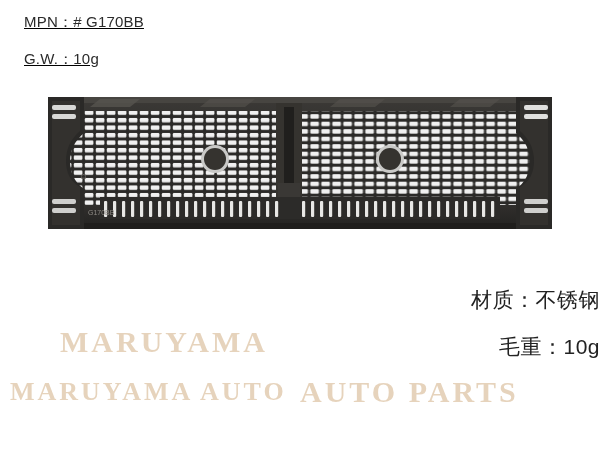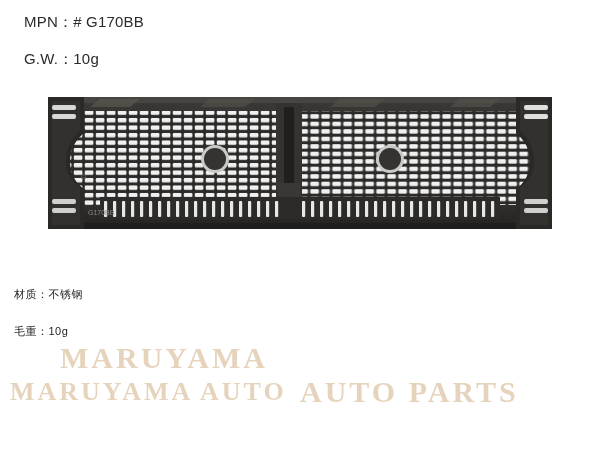--- a/index.html
+++ b/index.html
@@ -15,20 +15,21 @@
     position: relative;
   }
   .page {
     position: relative;
     width: 600px;
     height: 473px;
     box-sizing: border-box;
   }
   .spec-list {
     padding: 14px 0 0 24px;
+    text-decoration: underline;
   }
   .spec-line {
     font-size: 15px;
     color: #2b2b2b;
     line-height: 1.0;
     margin-bottom: 21px;
     letter-spacing: 0.2px;
     white-space: pre;
   }
   .spec-line.first {
@@ -44,46 +45,47 @@
     position: absolute;
     left: 40px;
     top: 0;
     width: 520px;
     height: 165px;
   }
   .cn-list {
     padding: 22px 0 0 14px;
   }
   .cn-line {
-    font-size: 11px;
+    font-size: 21px;
     color: #222222;
     line-height: 1.0;
     margin-bottom: 26px;
     letter-spacing: 0.5px;
     white-space: pre;
+    text-align: right;
   }
   .watermark {
     position: absolute;
     left: 0;
     top: 238px;
     width: 600px;
     height: 96px;
     pointer-events: none;
     overflow: hidden;
   }
   .wm-text {
     position: absolute;
     font-family: "Liberation Serif", serif;
     font-size: 30px;
     color: rgba(196, 150, 96, 0.42);
     letter-spacing: 3px;
     white-space: nowrap;
     font-weight: bold;
   }
-  .wm1 { left: 60px; top: 16px; }
+  .wm1 { left: 60px; top: 0; }
   .wm2 { left: 300px; top: 50px; }
   .wm3 { left: 10px; top: 52px; font-size: 26px; }
 </style>
 </head>
 <body>
 
 <div class="page">
 
   <div class="spec-list">
     <div class="spec-line first">MPN：# G170BB</div>

